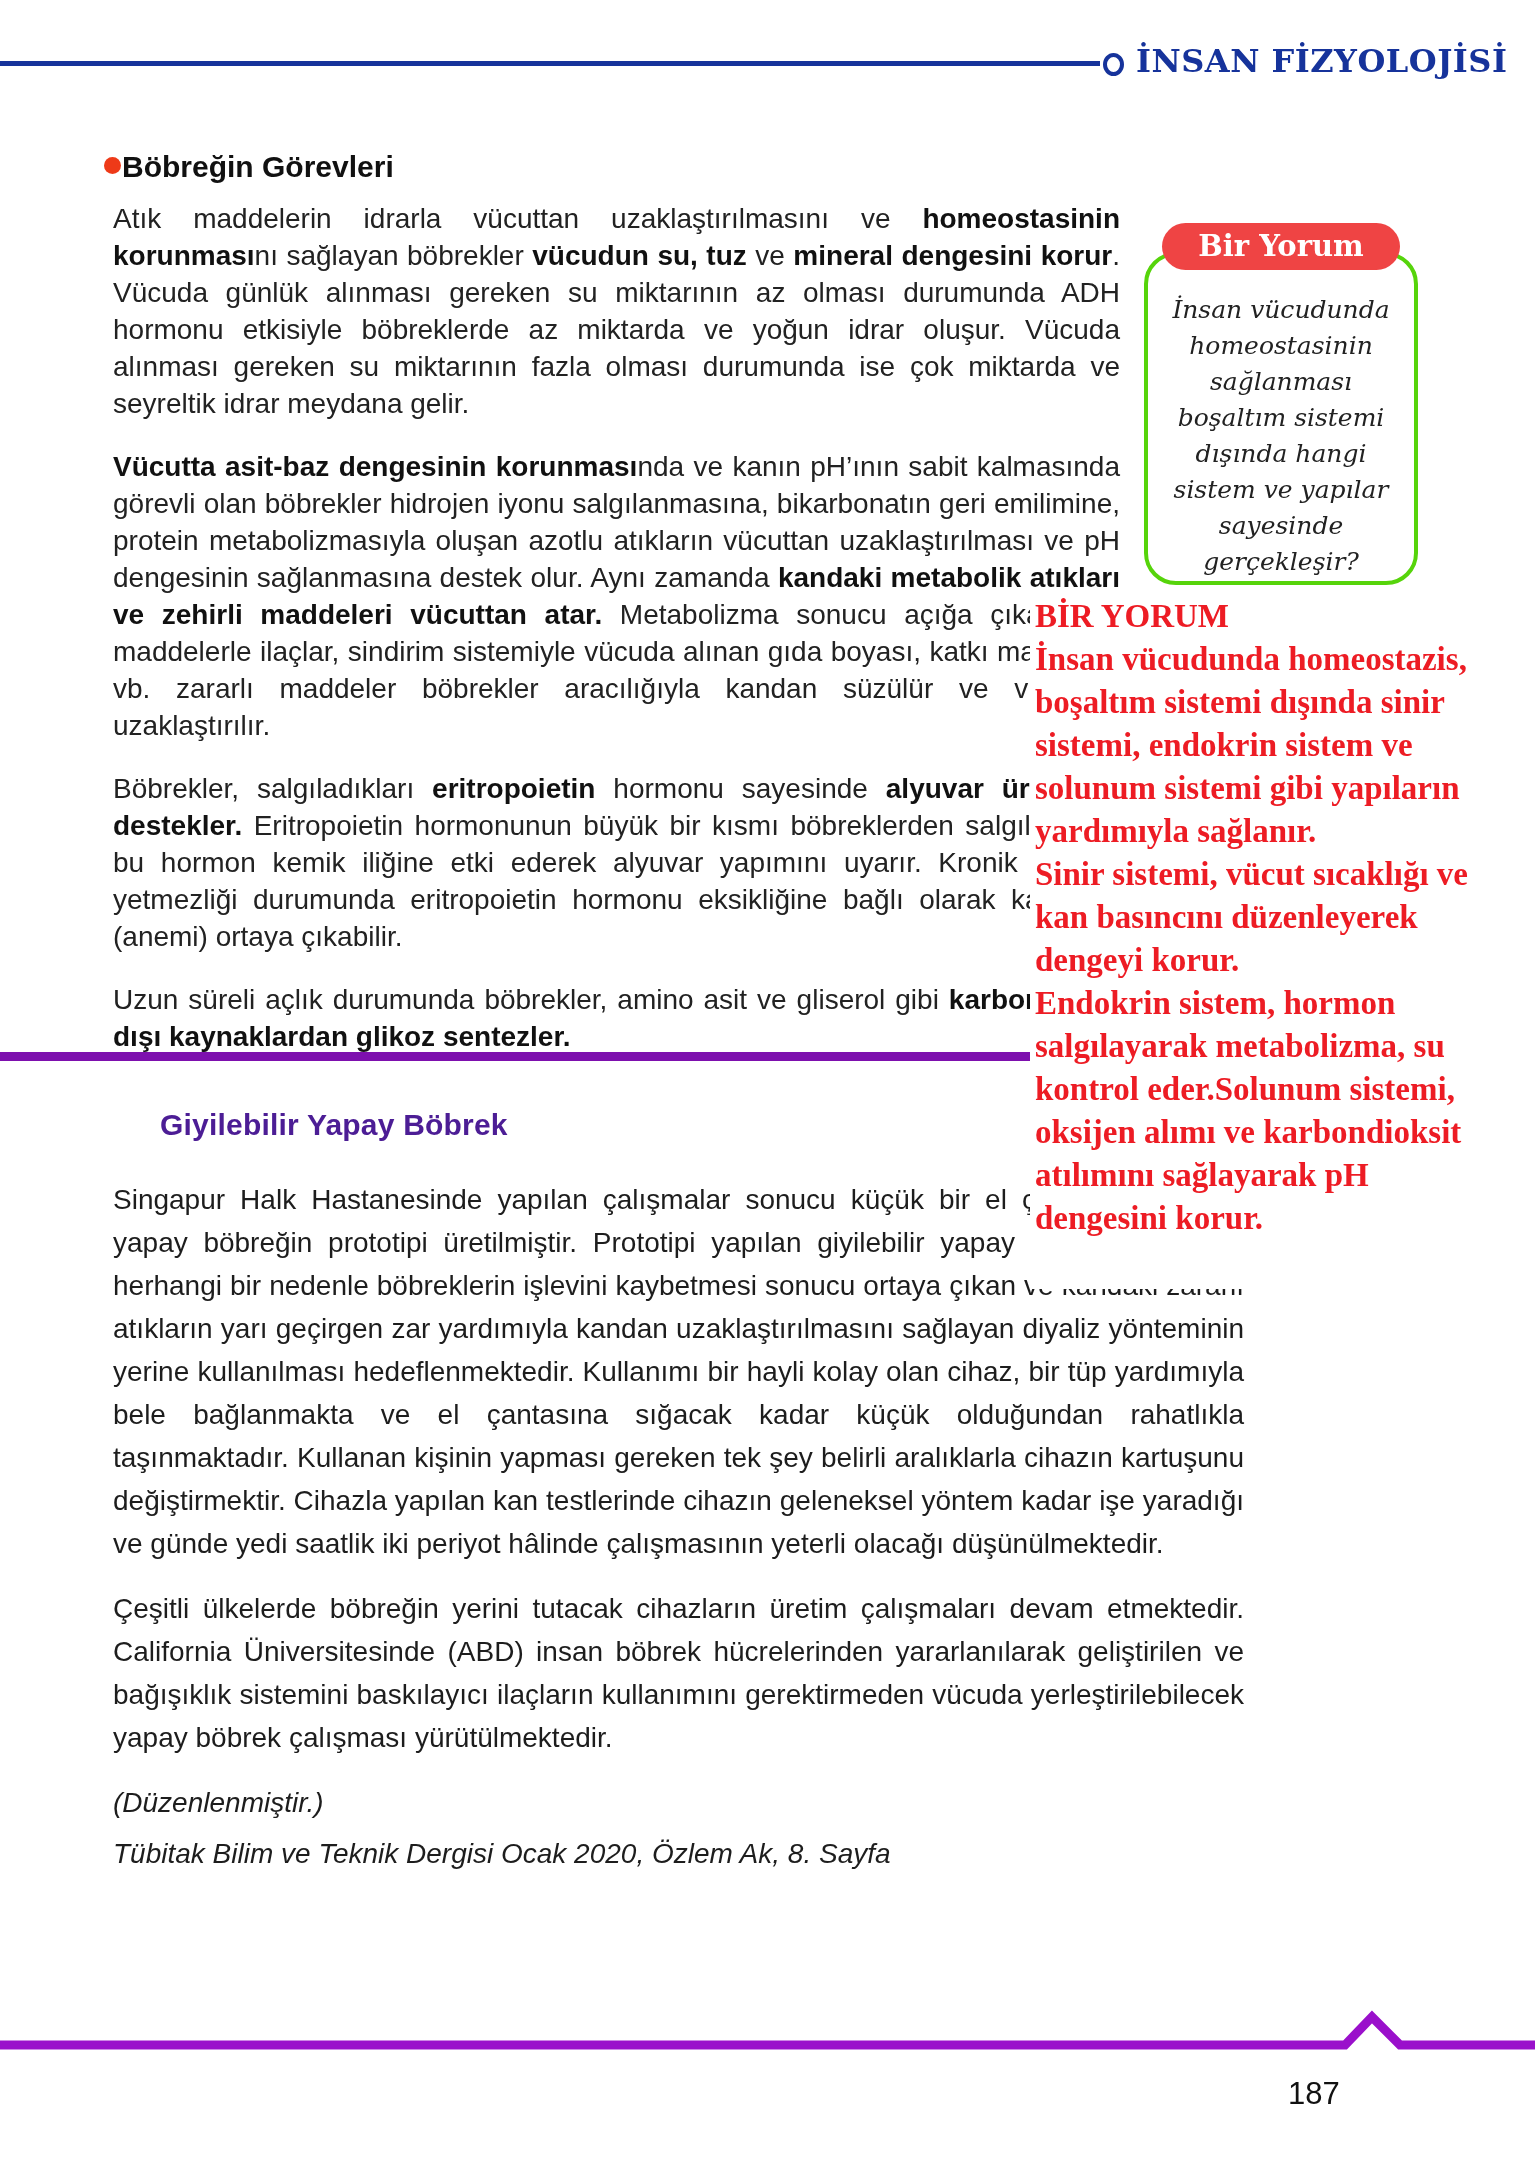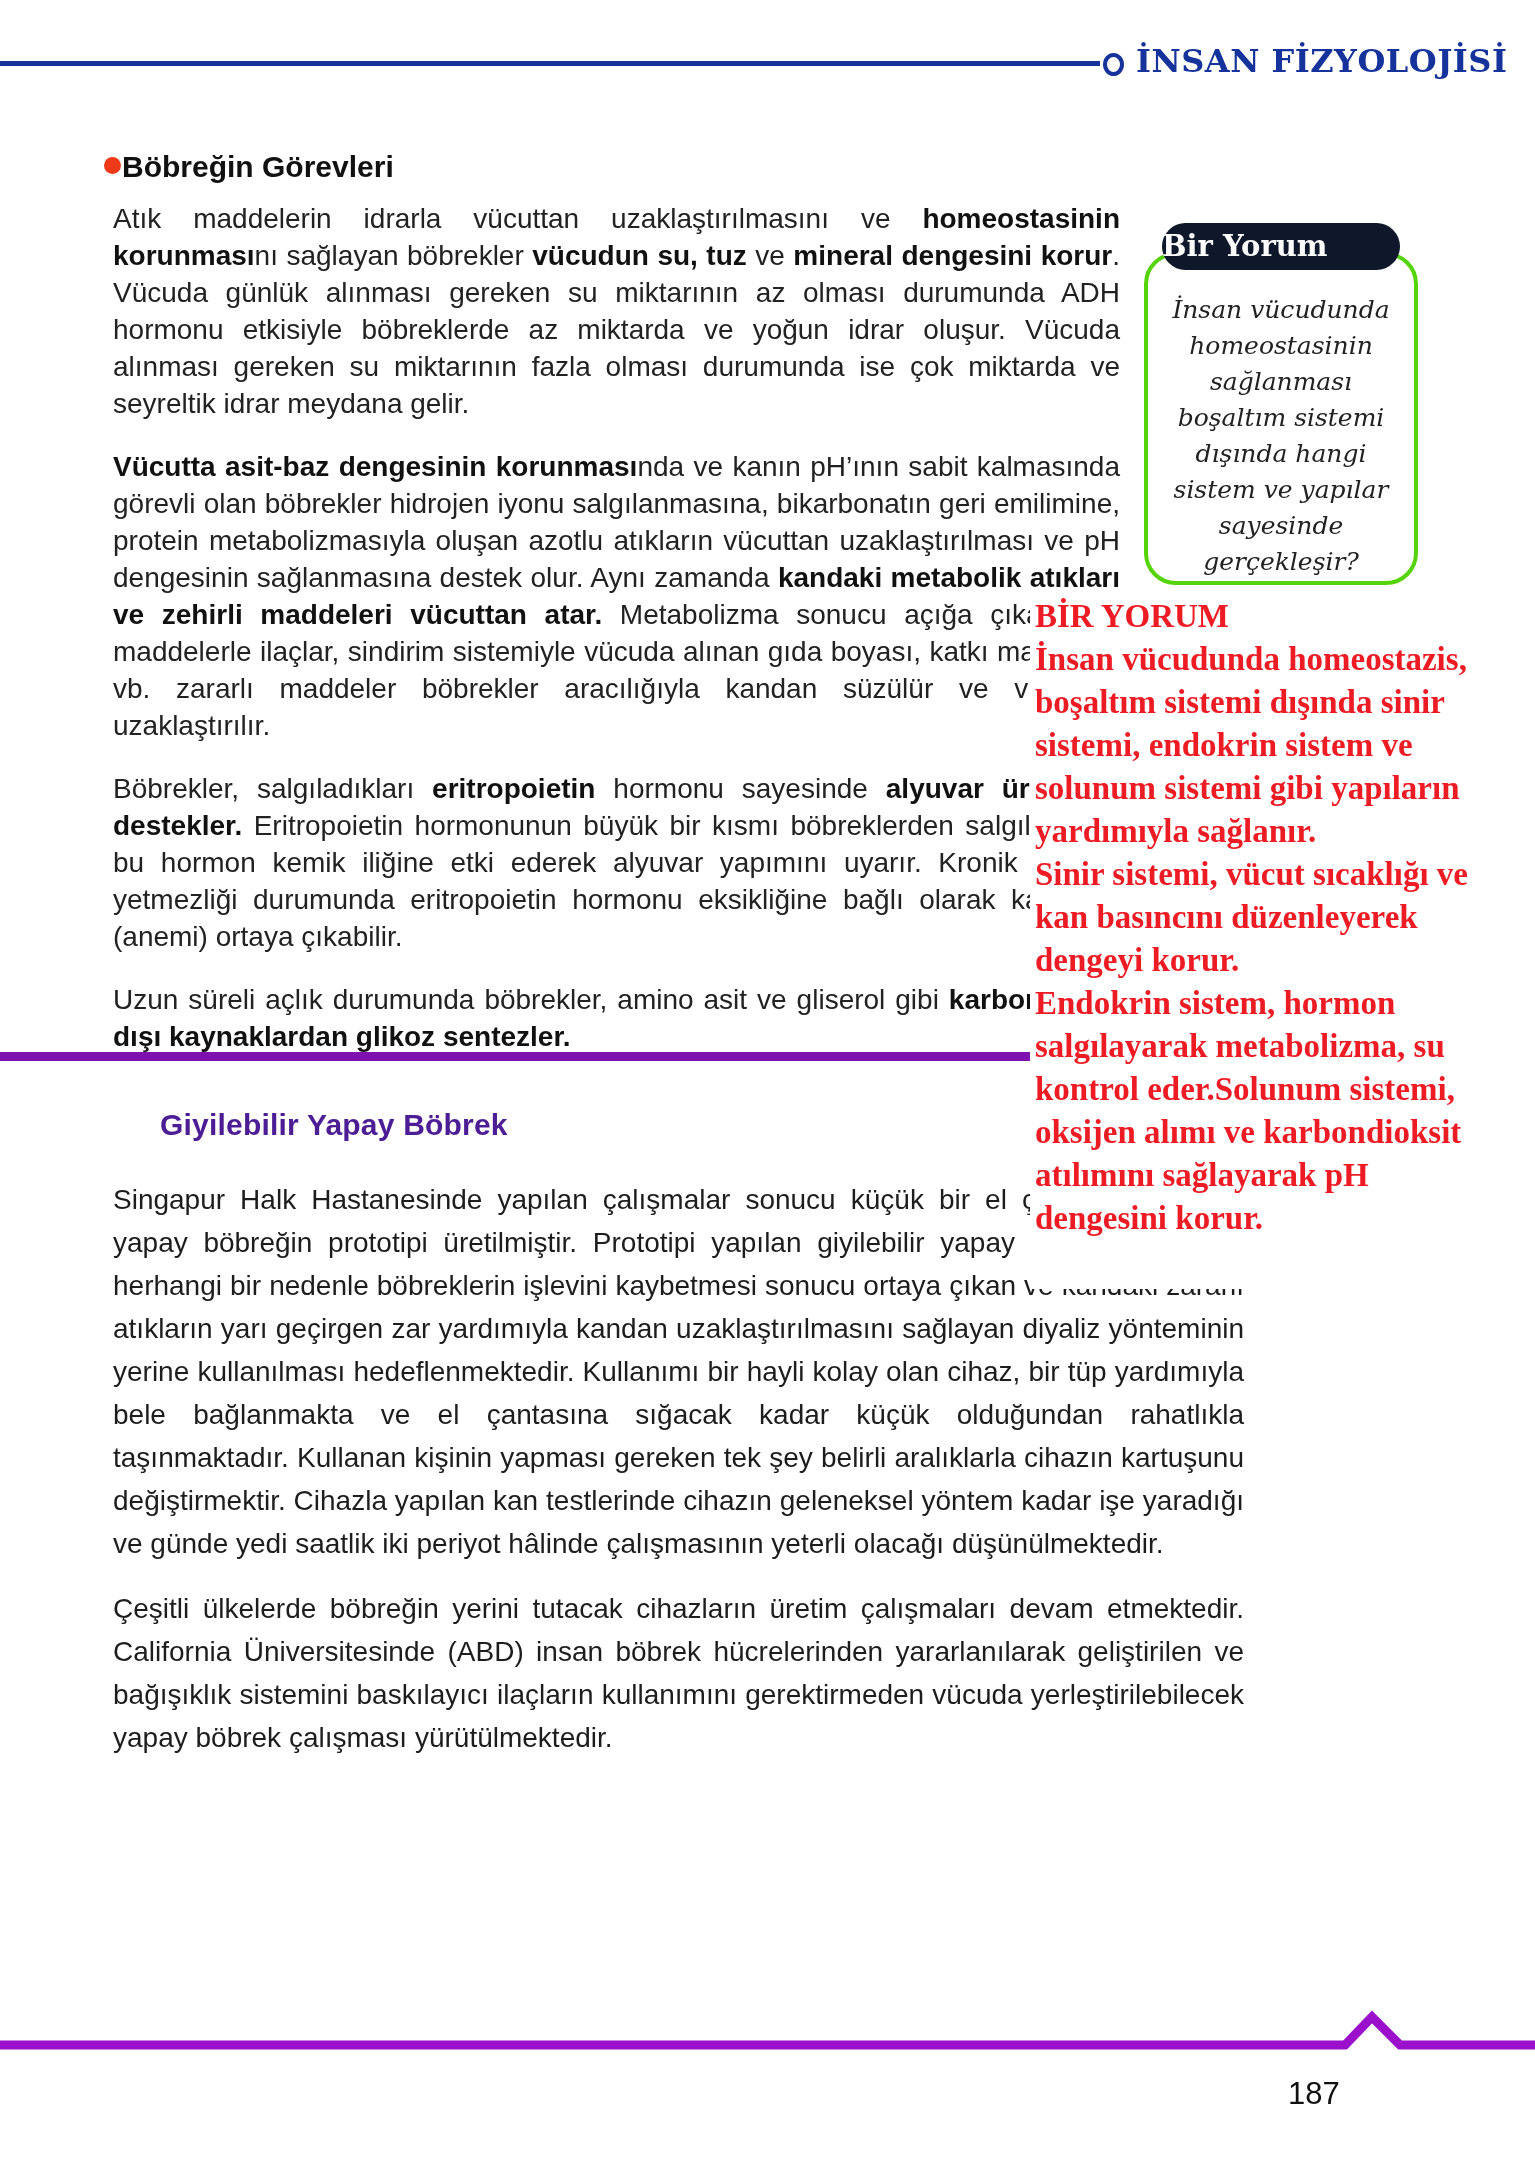--- a/index.html
+++ b/index.html
@@ -19,21 +19,21 @@
   .sec1-heading-row{position:relative;margin:0 0 16px 0;}
   .bullet{position:absolute;left:-9px;top:7px;width:17px;height:17px;border-radius:50%;background:#ee3a18;}
   .sec1-heading{margin:0 0 0 9px;font-size:30px;font-weight:bold;color:#111111;}
   .sec1 p{margin:0 0 26px 0;font-size:28px;line-height:37px;text-align:justify;color:#222222;}
   .b{font-weight:bold;color:#111111;}
 
   
   .comment-box{position:absolute;left:1144px;top:252px;width:266px;height:325px;background:#ffffff;
                border:4px solid #56d40b;border-radius:32px;z-index:3;}
   .comment-pill{position:absolute;left:50%;top:-33px;transform:translateX(-50%);width:238px;height:47px;
-                background:#0f172a;border-radius:26px;line-height:47px;
+                background:#ef4444;border-radius:26px;text-align:center;line-height:47px;
                 font-family:"DejaVu Serif",serif;font-weight:bold;font-size:29px;color:#ffffff;}
   .comment-body{position:absolute;left:0;top:36px;width:100%;text-align:center;
                 font-family:"DejaVu Serif",serif;font-style:italic;font-size:25px;line-height:36px;color:#222222;}
 
   
   .annotation{position:absolute;left:1030px;top:595px;width:505px;min-height:694px;background:#ffffff;
               z-index:2;padding:0 0 6px 5px;box-sizing:border-box;
               font-weight:700;font-size:33px;line-height:43px;color:#ed1c24;font-family:Liberation Serif, serif;}
   .annotation div{white-space:nowrap;}
 
@@ -103,20 +103,24 @@
     <div>kontrol eder.Solunum sistemi,</div>
     <div>oksijen alımı ve karbondioksit</div>
     <div>atılımını sağlayarak pH</div>
     <div>dengesini korur.</div>
   </div>
 
   <section class="sec2">
     <h2 class="sec2-heading">Giyilebilir Yapay Böbrek</h2>
     <p>Singapur Halk Hastanesinde yapılan çalışmalar sonucu küçük bir el çantasına benzer yapay böbreğin prototipi üretilmiştir. Prototipi yapılan giyilebilir yapay böbrek cihazının herhangi bir nedenle böbreklerin işlevini kaybetmesi sonucu ortaya çıkan ve kandaki zararlı atıkların yarı geçirgen zar yardımıyla kandan uzaklaştırılmasını sağlayan diyaliz yönteminin yerine kullanılması hedeflenmektedir. Kullanımı bir hayli kolay olan cihaz, bir tüp yardımıyla bele bağlanmakta ve el çantasına sığacak kadar küçük olduğundan rahatlıkla taşınmaktadır. Kullanan kişinin yapması gereken tek şey belirli aralıklarla cihazın kartuşunu değiştirmektir. Cihazla yapılan kan testlerinde cihazın geleneksel yöntem kadar işe yaradığı ve günde yedi saatlik iki periyot hâlinde çalışmasının yeterli olacağı düşünülmektedir.</p>
     <p>Çeşitli ülkelerde böbreğin yerini tutacak cihazların üretim çalışmaları devam etmektedir. California Üniversitesinde (ABD) insan böbrek hücrelerinden yararlanılarak geliştirilen ve bağışıklık sistemini baskılayıcı ilaçların kullanımını gerektirmeden vücuda yerleştirilebilecek yapay böbrek çalışması yürütülmektedir.</p>
+    <div class="citation">
+      <p class="attribution">(Düzenlenmiştir.)</p>
+      <p class="source">Tübitak Bilim ve Teknik Dergisi Ocak 2020, Özlem Ak, 8. Sayfa</p>
+    </div>
   </section>
 
   <svg class="bottom-zigzag" viewBox="0 0 1535 46" xmlns="http://www.w3.org/2000/svg">
     <path d="M0,37 H1345 L1372,9 L1400,37 H1535" fill="none" stroke="#9a10cb" stroke-width="9"></path>
   </svg>
 
   <div class="page-number">187</div>
 
 </div>
 

